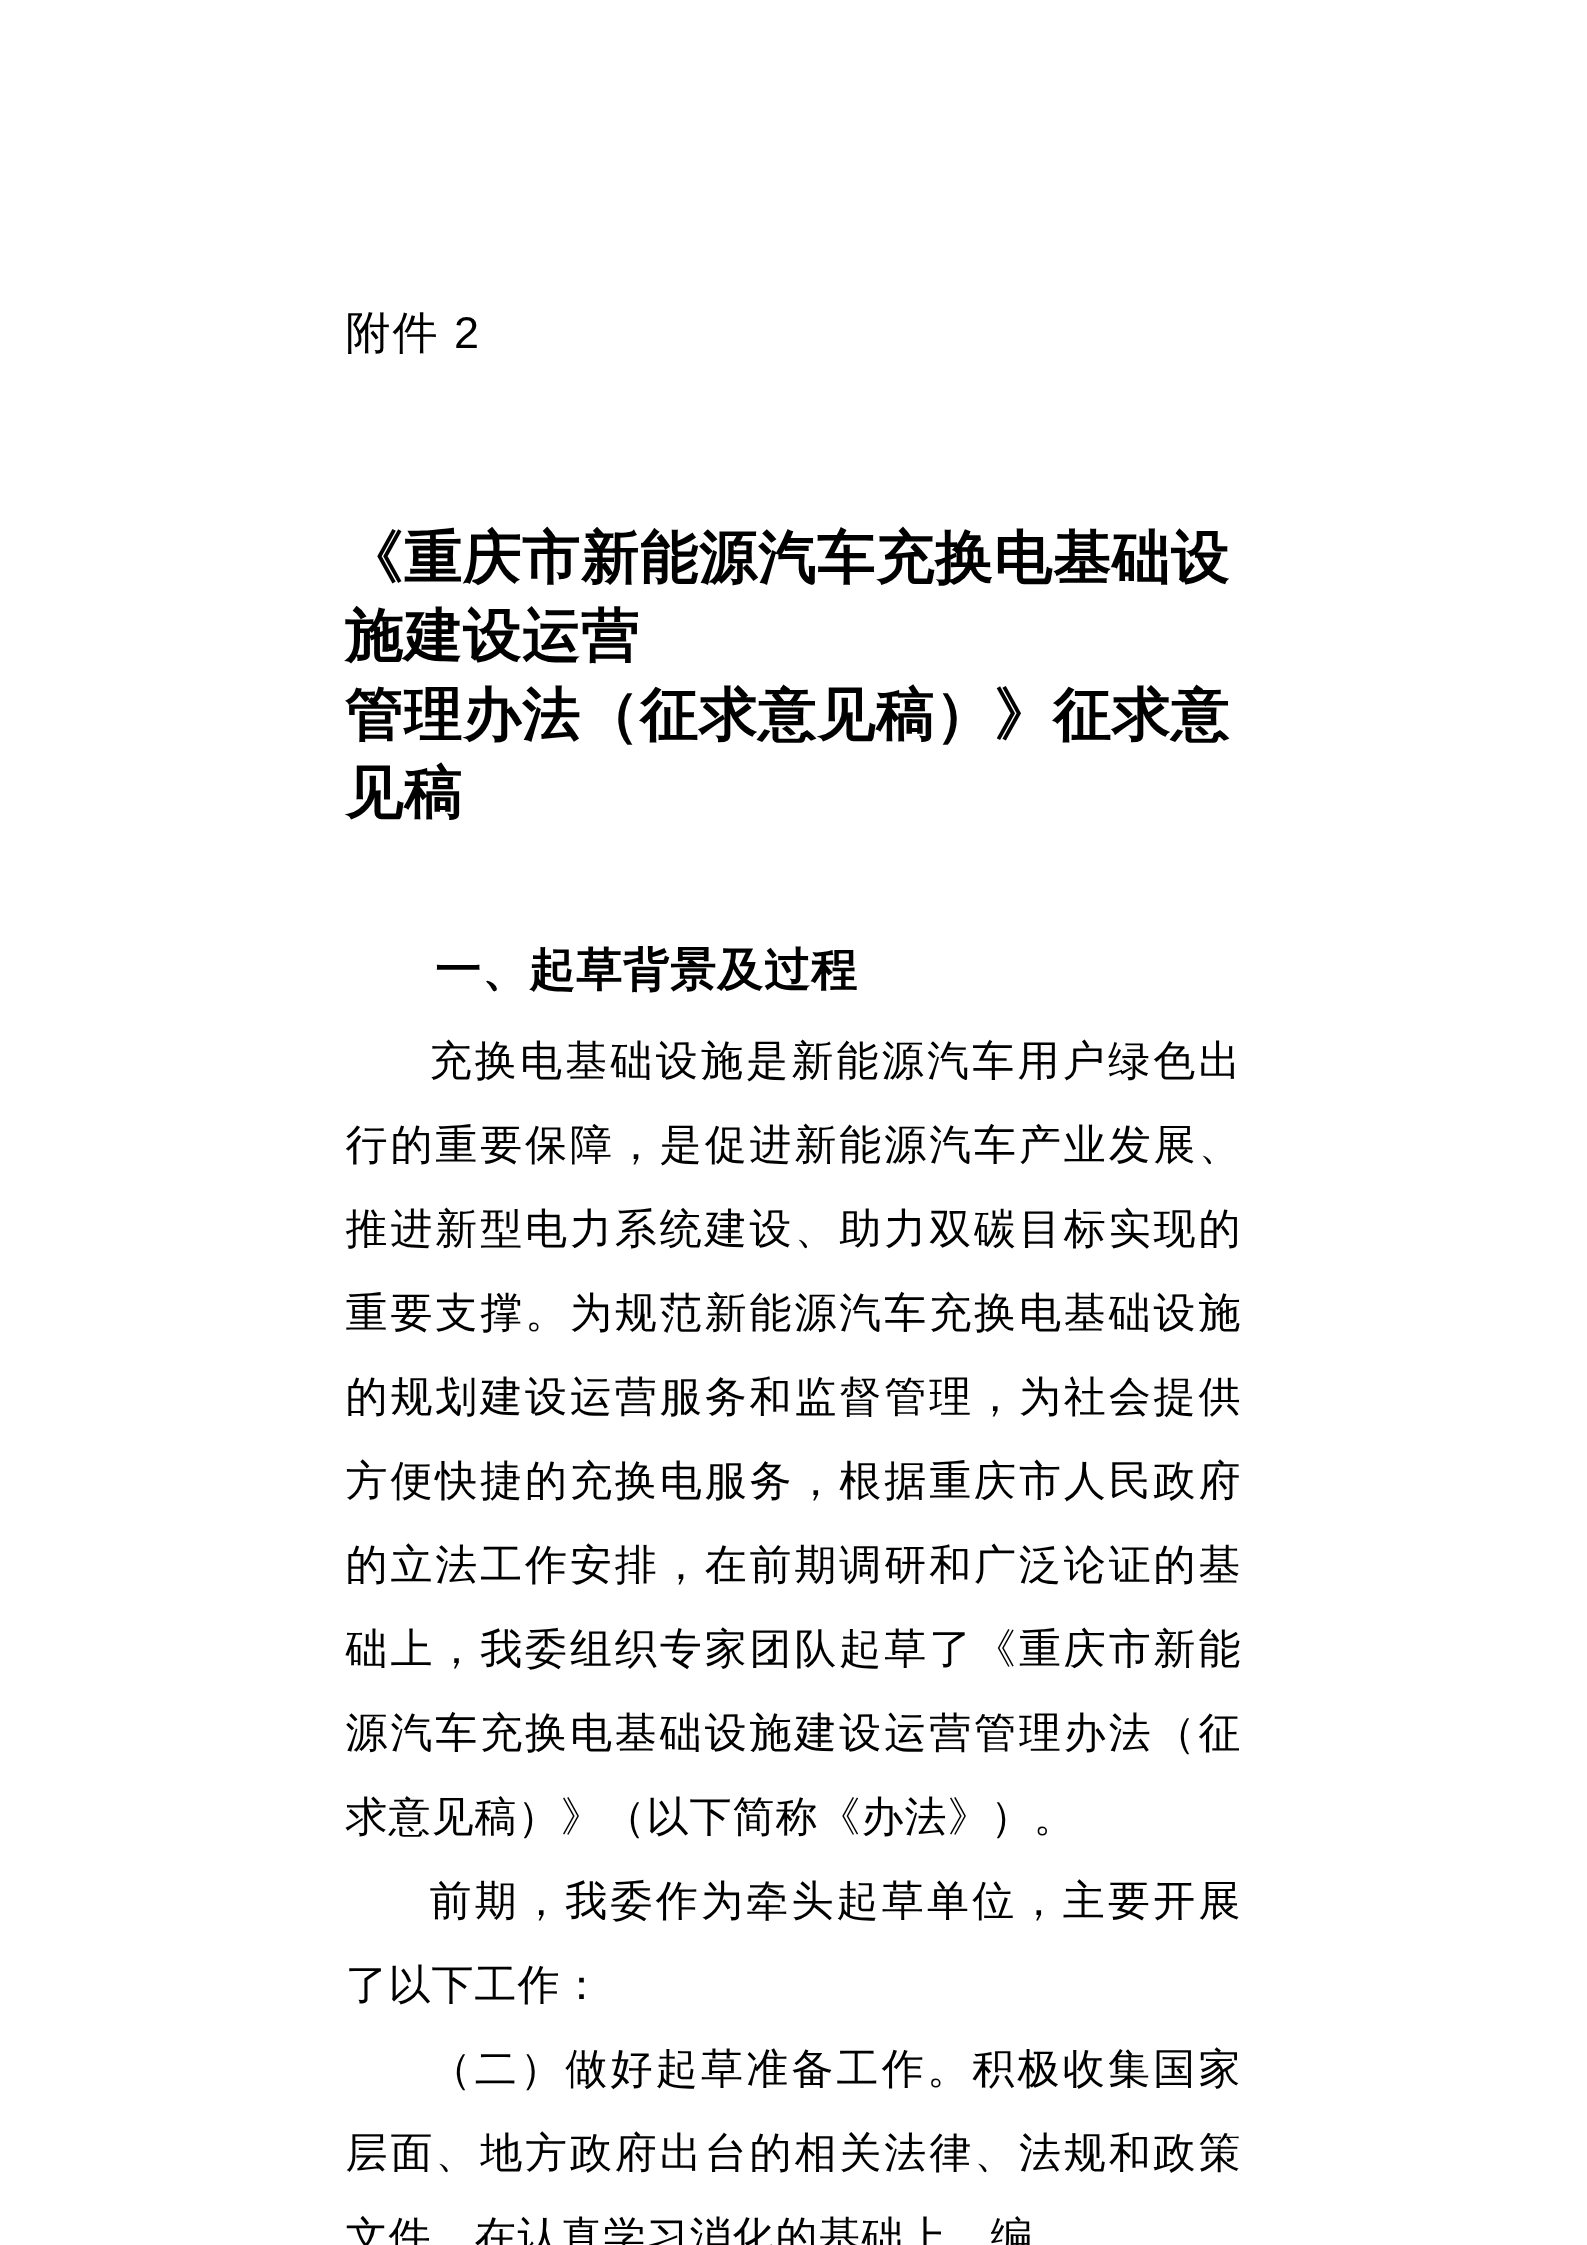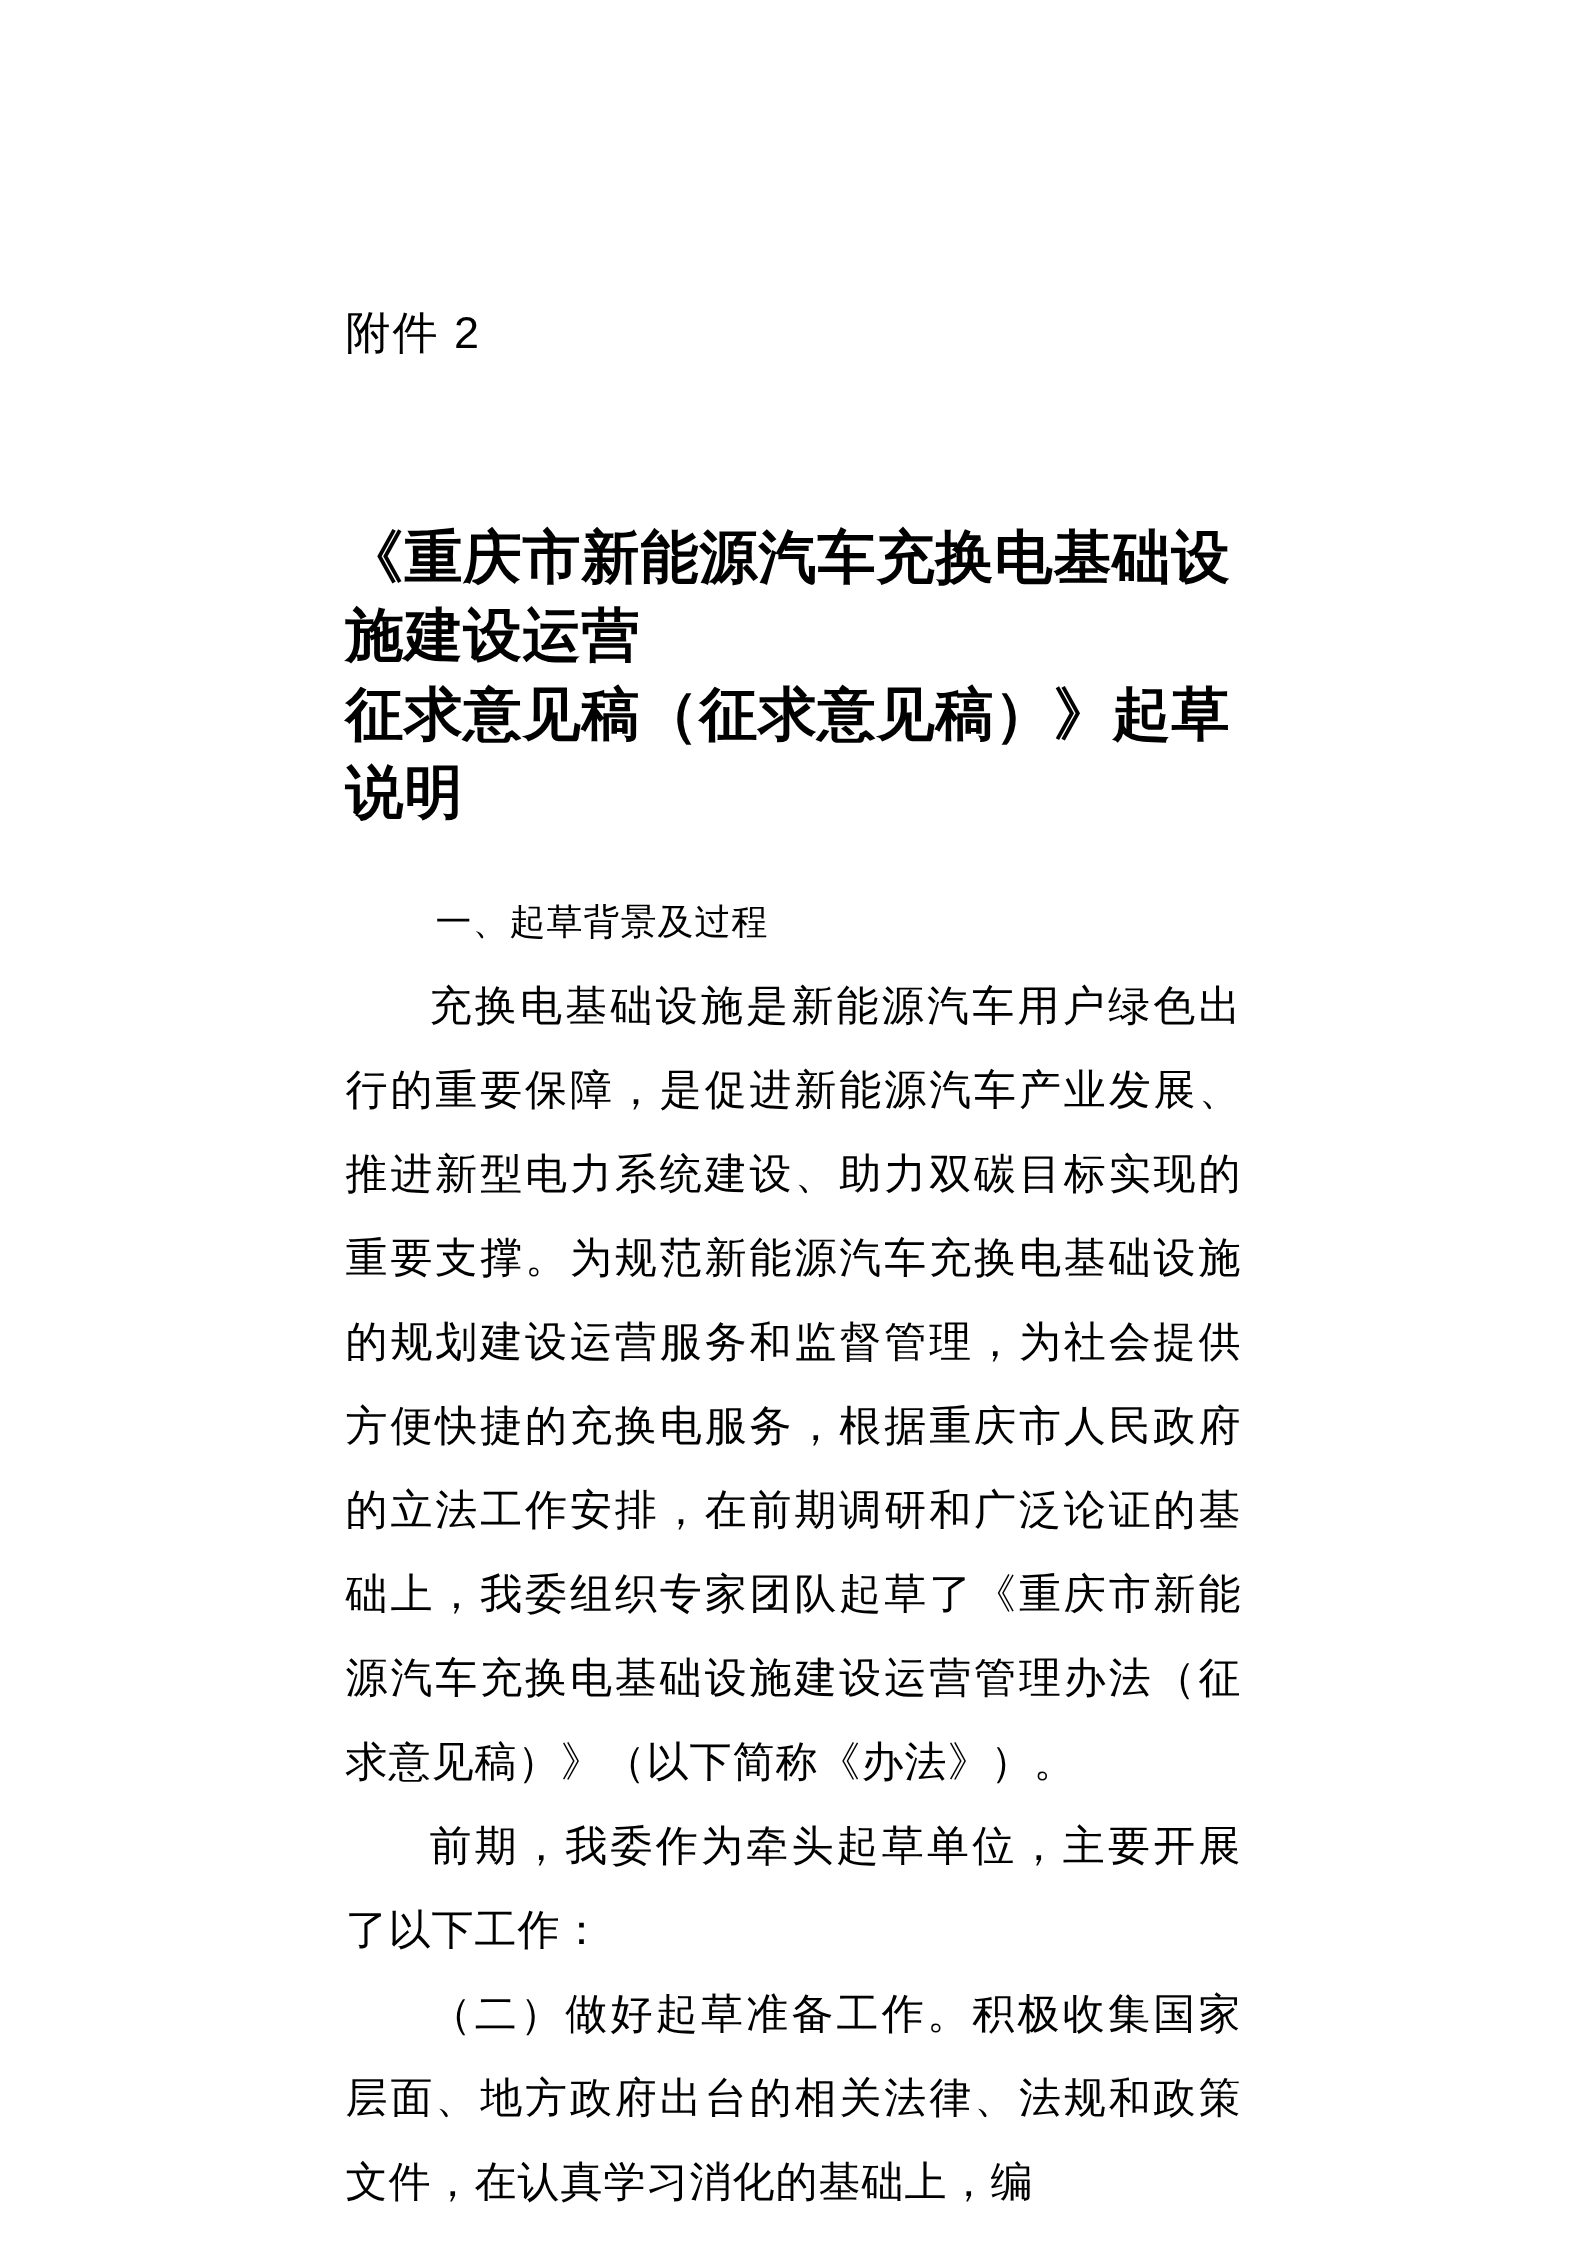--- a/index.html
+++ b/index.html
@@ -32,25 +32,25 @@
     font-family: "Liberation Sans", sans-serif;
     font-weight: bold;
     font-size: 58px;
     line-height: 1.35;
     letter-spacing: 1px;
   }
   .title .tline {
     display: block;
   }
   .heading {
-    margin: 68px 0 0 0;
+    margin: 110px 0 0 0;
     padding-left: 90px;
     font-family: "Liberation Sans", sans-serif;
-    font-weight: normal;
-    font-size: 36px;
+    font-weight: bold;
+    font-size: 46px;
     line-height: 1.25;
     letter-spacing: 1px;
   }
   .body-text {
     margin-top: 20px;
     font-family: "Liberation Serif", serif;
     font-size: 42px;
     line-height: 84px;
     text-align: justify;
     letter-spacing: 1px;
@@ -63,21 +63,21 @@
 </style>
 </head>
 <body>
 
 <div class="page">
 
   <div class="attachment">附件 2</div>
 
   <h1 class="title">
     <span class="tline">《重庆市新能源汽车充换电基础设施建设运营</span>
-    <span class="tline">征求意见稿（征求意见稿）》起草说明</span>
+    <span class="tline">管理办法（征求意见稿）》征求意见稿</span>
   </h1>
 
   <h2 class="heading">一、起草背景及过程</h2>
 
   <div class="body-text">
       <p class="para">充换电基础设施是新能源汽车用户绿色出行的重要保障，是促进新能源汽车产业发展、推进新型电力系统建设、助力双碳目标实现的重要支撑。为规范新能源汽车充换电基础设施的规划建设运营服务和监督管理，为社会提供方便快捷的充换电服务，根据重庆市人民政府的立法工作安排，在前期调研和广泛论证的基础上，我委组织专家团队起草了《重庆市新能源汽车充换电基础设施建设运营管理办法（征求意见稿）》（以下简称《办法》）。</p>
       <p class="para">前期，我委作为牵头起草单位，主要开展了以下工作：</p>
       <p class="para">（二）做好起草准备工作。积极收集国家层面、地方政府出台的相关法律、法规和政策文件，在认真学习消化的基础上，编</p>
     </div>
 

